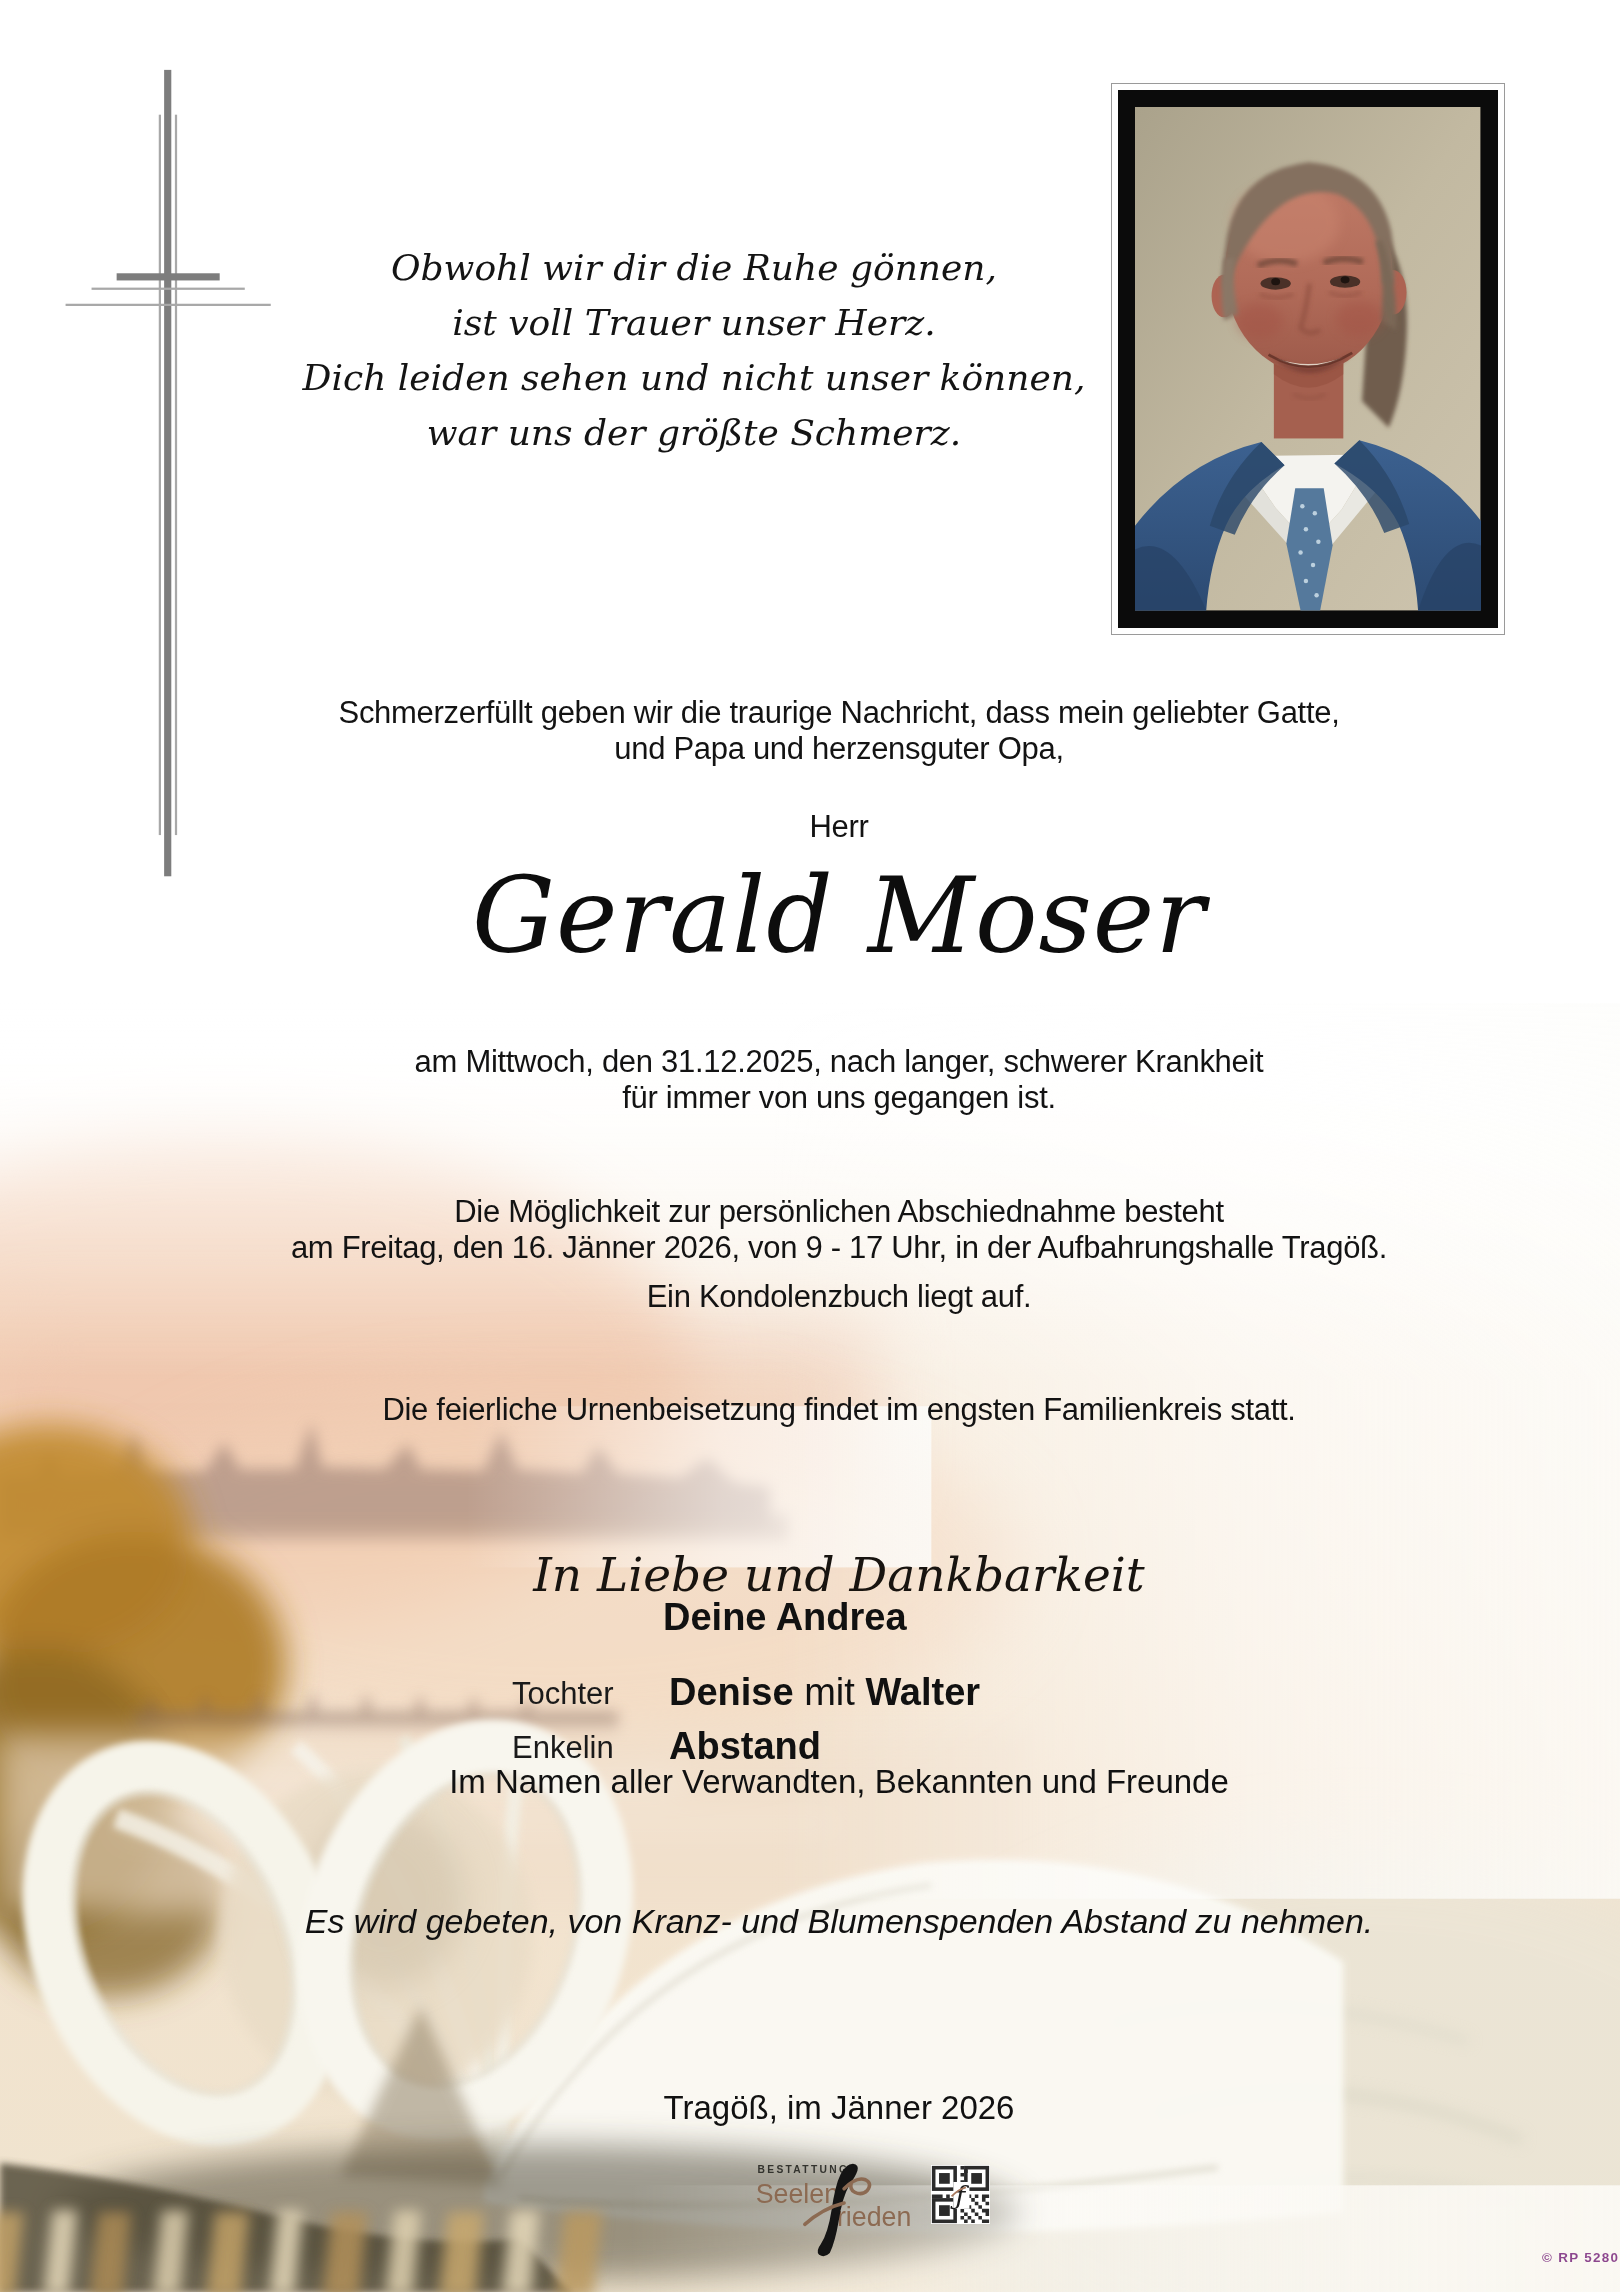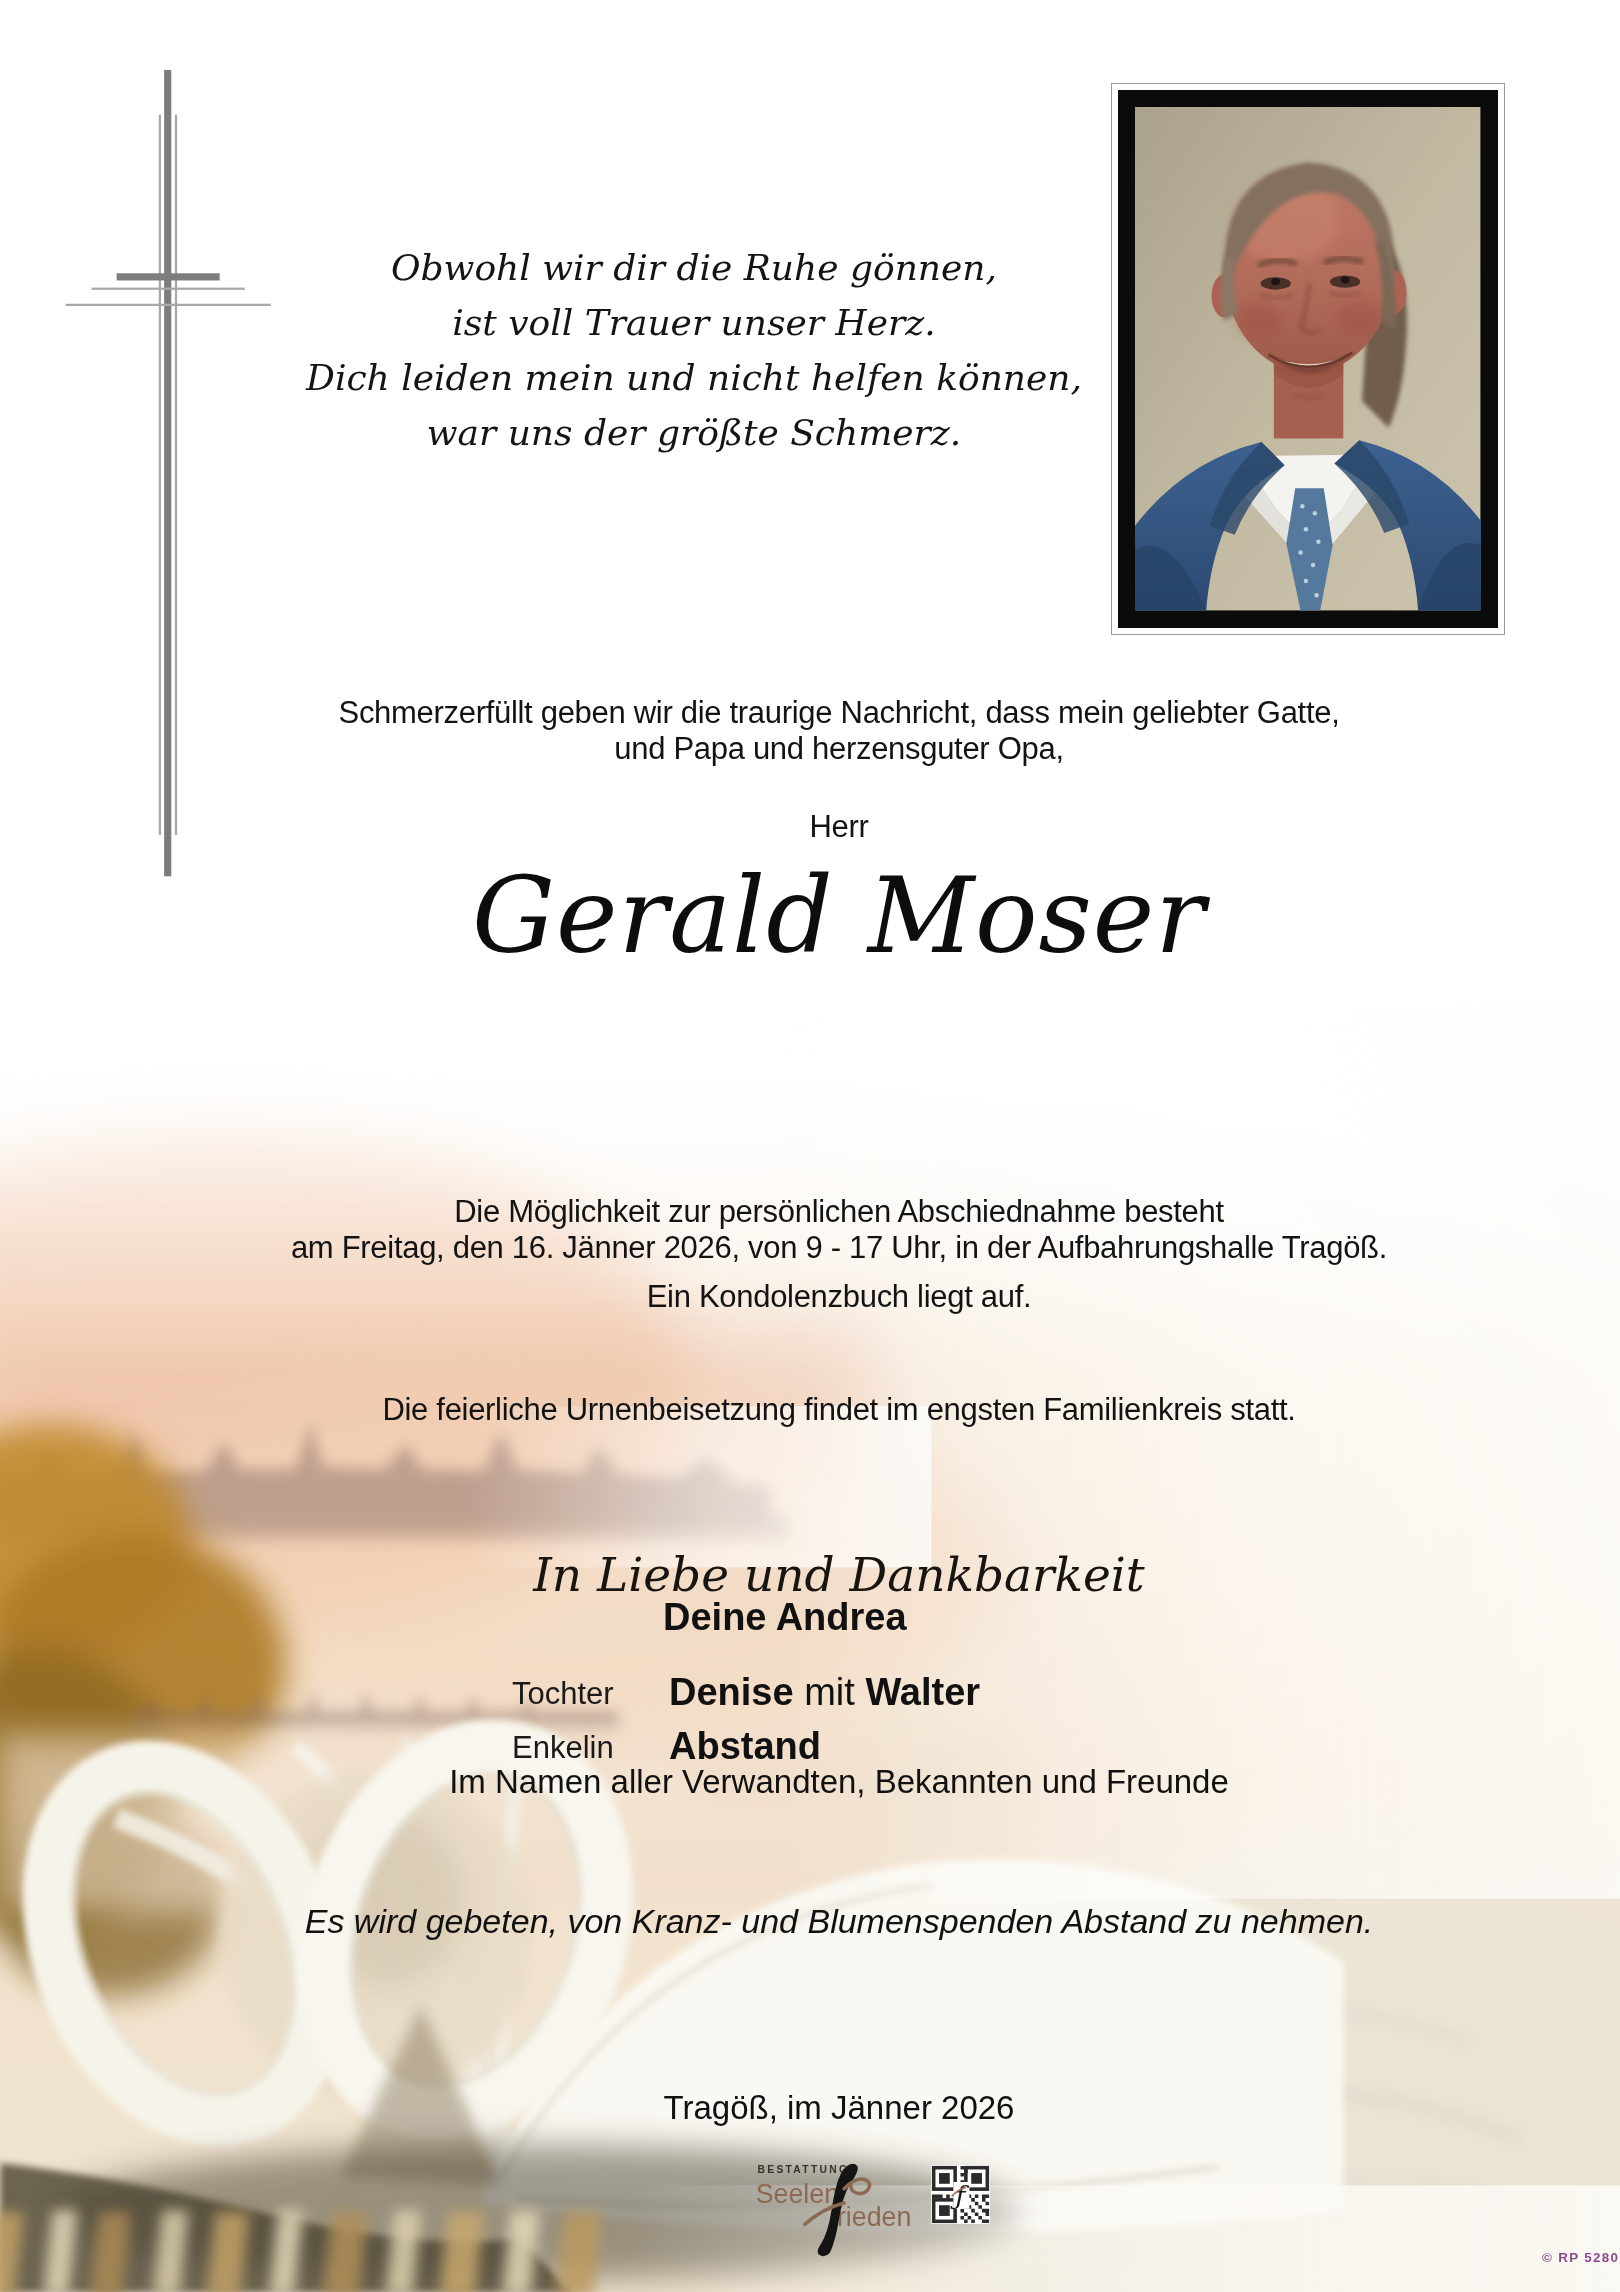--- a/index.html
+++ b/index.html
@@ -305,33 +305,37 @@
           <path d="M-6 500 Q 40 470 80 565 L -6 565 Z" fill="#274265" opacity="0.7"></path>
           <path d="M394 495 Q 350 468 318 565 L 394 565 Z" fill="#274265" opacity="0.7"></path>
         </svg>
       </div>
     </div>
   </div>
 
   <div class="poem">
     <div>Obwohl wir dir die Ruhe gönnen,</div>
     <div>ist voll Trauer unser Herz.</div>
-    <div>Dich leiden mein und nicht helfen können,</div>
+    <div>Dich leiden sehen und nicht unser können,</div>
     <div>war uns der größte Schmerz.</div>
   </div>
 
   <div class="c body-txt intro">
     <div>Schmerzerfüllt geben wir die traurige Nachricht, dass mein geliebter Gatte,</div>
     <div>und Papa und herzensguter Opa,</div>
   </div>
 
   <div class="c body-txt herr">Herr</div>
 
   <div class="c big-name">Gerald Moser</div>
 
+  <div class="c body-txt death">
+    <div>am Mittwoch, den 31.12.2025, nach langer, schwerer Krankheit</div>
+    <div>für immer von uns gegangen ist.</div>
+  </div>
 
   <div class="c body-txt farewell1">
     <div>Die Möglichkeit zur persönlichen Abschiednahme besteht</div>
     <div>am Freitag, den 16. Jänner 2026, von 9 - 17 Uhr, in der Aufbahrungshalle Tragöß.</div>
   </div>
 
   <div class="c body-txt condolence">Ein Kondolenzbuch liegt auf.</div>
 
   <div class="c body-txt urn">Die feierliche Urnenbeisetzung findet im engsten Familienkreis statt.</div>
 

